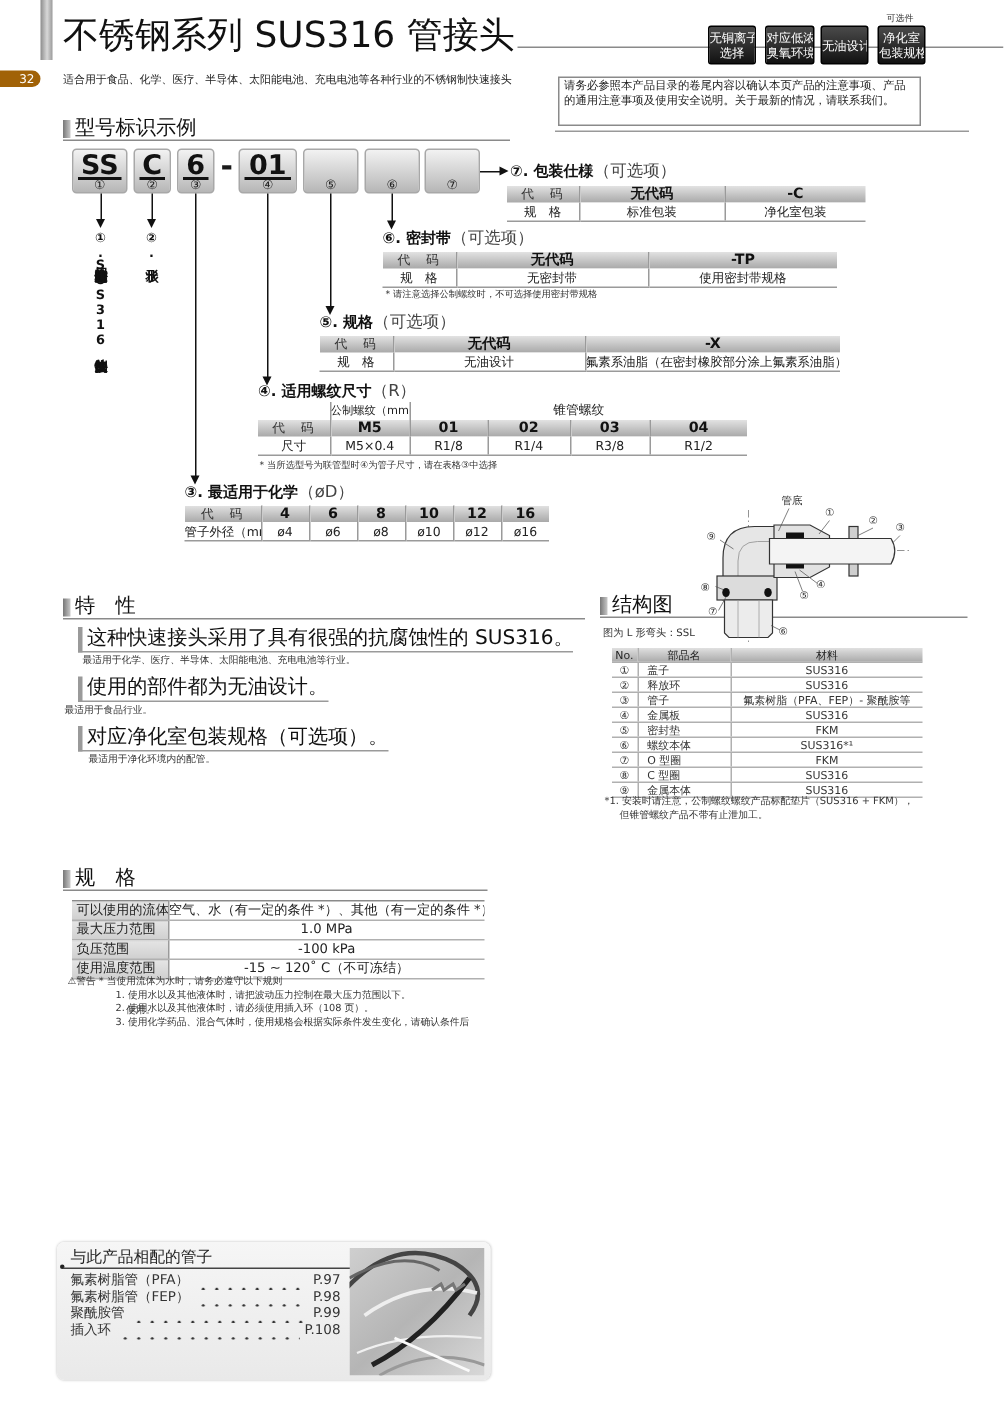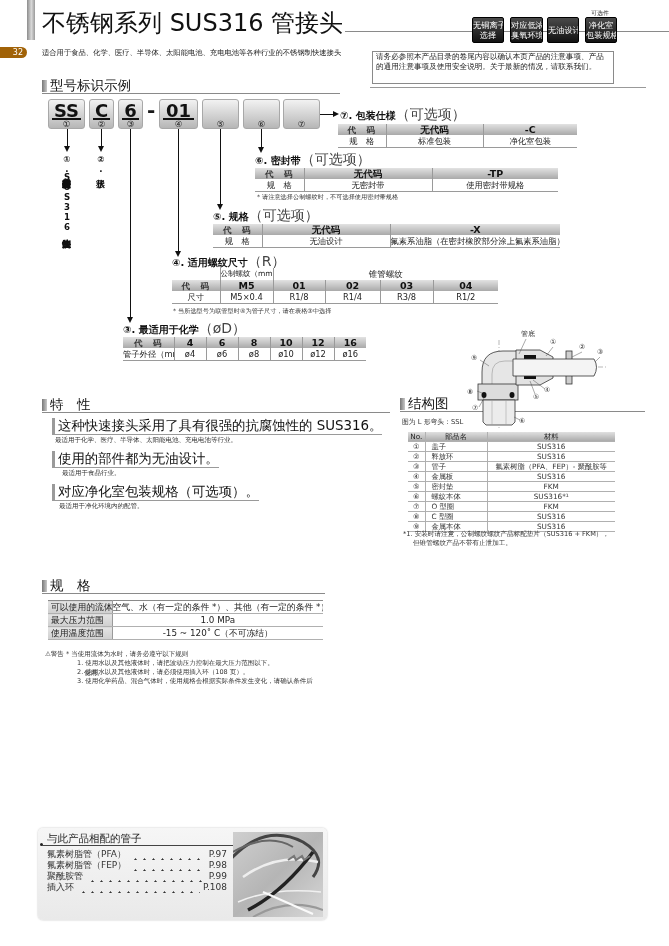--- a/index.html
+++ b/index.html
@@ -29,27 +29,27 @@
 .code-box.blank .code-val{border-bottom:none}
 .code-num{font-size:8.5px;line-height:9px;text-align:center;color:#222}
 .code-dash{left:147px;top:100px;font-size:20px;font-weight:bold;line-height:20px}
 .vline{width:1px;background:#111}
 .hline{height:1px;background:#111}
 .arrow-down{width:0;height:0;border-left:3px solid transparent;border-right:3px solid transparent;border-top:6px solid #111}
 .arrow-right{width:0;height:0;border-top:3px solid transparent;border-bottom:3px solid transparent;border-left:6px solid #111}
 .vtext{writing-mode:vertical-rl;text-orientation:upright;font-size:8.6px;font-weight:bold;line-height:10px;color:#111;white-space:nowrap}
 .opt-title{font-size:10px;line-height:12px;white-space:nowrap;color:#111}
 .opt-title b{font-weight:bold}
-.opt-title span.o{font-size:14px;color:#444}
+.opt-title span.o{font-size:11px;color:#444}
 
 table.t{border-collapse:collapse;position:absolute;table-layout:fixed;font-size:8px;color:#222}
 table.t td{text-align:center;border-left:1px solid #9a9a9a;padding:0;white-space:nowrap;overflow:hidden;height:11px;line-height:10px}
 table.t td:first-child{border-left:none}
 table.t tr.h td{background:linear-gradient(#e2e2e2,#a9a9a9);font-weight:bold;font-size:9.5px;color:#111}
-table.t tr.h td.lbl{font-weight:bold;font-size:8.5px;letter-spacing:1px;color:#333}
+table.t tr.h td.lbl{font-weight:normal;font-size:8.5px;letter-spacing:1px;color:#333}
 table.t tr.r td{border-bottom:1px solid #9a9a9a;height:12px;font-size:8.3px}
 table.t tr.g td{font-size:7.5px;height:12px;background:#fff}
 table.t td.small{font-size:6.6px}
 .note{font-size:6.2px;line-height:8px;color:#333;white-space:nowrap}
 
 .feat-head{font-size:13.4px;line-height:16px;white-space:nowrap;color:#111;border-left:3px solid #9a9a9a;padding-left:3px;border-bottom:1px solid #9a9a9a}
 .feat-sub{font-size:6.5px;line-height:8px;white-space:nowrap;color:#333}
 
 table.p{border-collapse:collapse;position:absolute;table-layout:fixed;font-size:7.3px;color:#333}
 table.p td{height:9.7px;line-height:9px;padding:0;border-bottom:1px solid #b0b0b0;white-space:nowrap;overflow:hidden;text-align:center}
@@ -419,41 +419,45 @@
 <div class="abs note" style="left:403px;top:530px;font-size:6.6px;line-height:9px">*1. 安装时请注意，公制螺纹螺纹产品标配垫片（SUS316 + FKM），</div>
 <div class="abs note" style="left:413px;top:539px;font-size:6.6px;line-height:9px">但锥管螺纹产品不带有止泄加工。</div>
 
 <div class="abs sec" style="left:42px;top:398px;width:348px">
   <span class="sec-bar"></span>
   <span class="sec-title">特　性</span>
 </div>
 <div class="abs feat-head" style="left:52px;top:418px">这种快速接头采用了具有很强的抗腐蚀性的 SUS316。</div>
 <div class="abs feat-sub" style="left:55px;top:436px">最适用于化学、医疗、半导体、太阳能电池、充电电池等行业。</div>
 <div class="abs feat-head" style="left:52px;top:451px">使用的部件都为无油设计。</div>
-<div class="abs feat-sub" style="left:62px;top:469px">最适用于食品行业。</div>
+<div class="abs feat-sub" style="left:43px;top:469px">最适用于食品行业。</div>
 <div class="abs feat-head" style="left:52px;top:484px">对应净化室包装规格（可选项）。</div>
 <div class="abs feat-sub" style="left:59px;top:502px">最适用于净化环境内的配管。</div>
 
 <div class="abs sec" style="left:42px;top:579px;width:283px">
   <span class="sec-bar"></span>
   <span class="sec-title">规　格</span>
 </div>
 <table class="s" style="left:48px;top:600px;width:275px">
   <colgroup>
       <col style="width:64px">
       <col style="width:211px">
     </colgroup>
   <tbody>
       <tr>
         <td class="l">可以使用的流体</td>
         <td class="v">空气、水（有一定的条件 *）、其他（有一定的条件 *）</td>
       </tr>
   <tr>
         <td class="l">最大压力范围</td>
         <td class="v">1.0 MPa</td>
+      </tr>
+  <tr>
+        <td class="l">负压范围</td>
+        <td class="v">-100 kPa</td>
       </tr>
   <tr>
         <td class="l">使用温度范围</td>
         <td class="v">-15 ~ 120˚ C（不可冻结）</td>
       </tr>
 </tbody>
   </table>
 <div class="abs warn" style="left:45px;top:650px">⚠警告 * 当使用流体为水时，请务必遵守以下规则</div>
 <div class="abs warn" style="left:77px;top:659px">1. 使用水以及其他液体时，请把波动压力控制在最大压力范围以下。</div>
 <div class="abs warn" style="left:77px;top:668px">2. 使用水以及其他液体时，请必须使用插入环（108 页）。</div>

